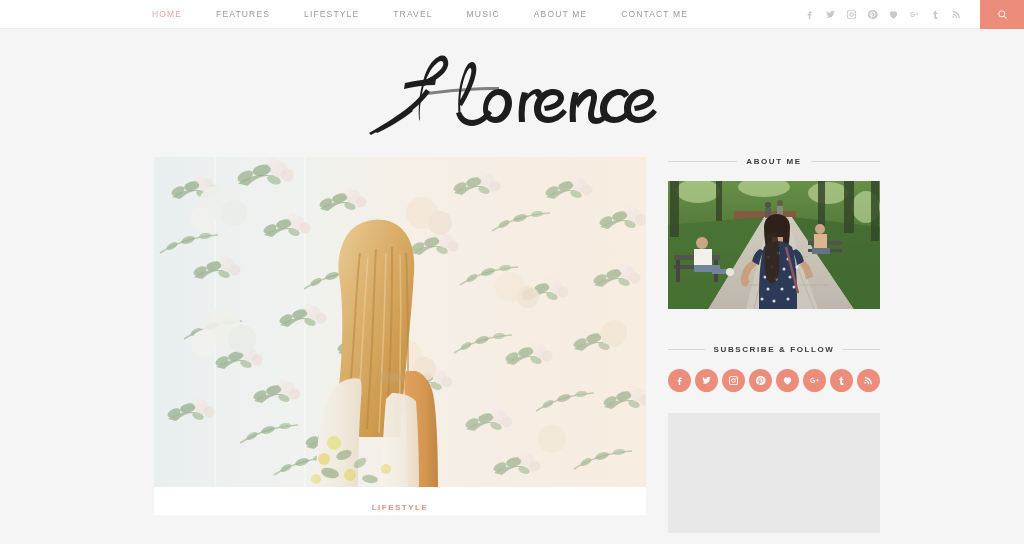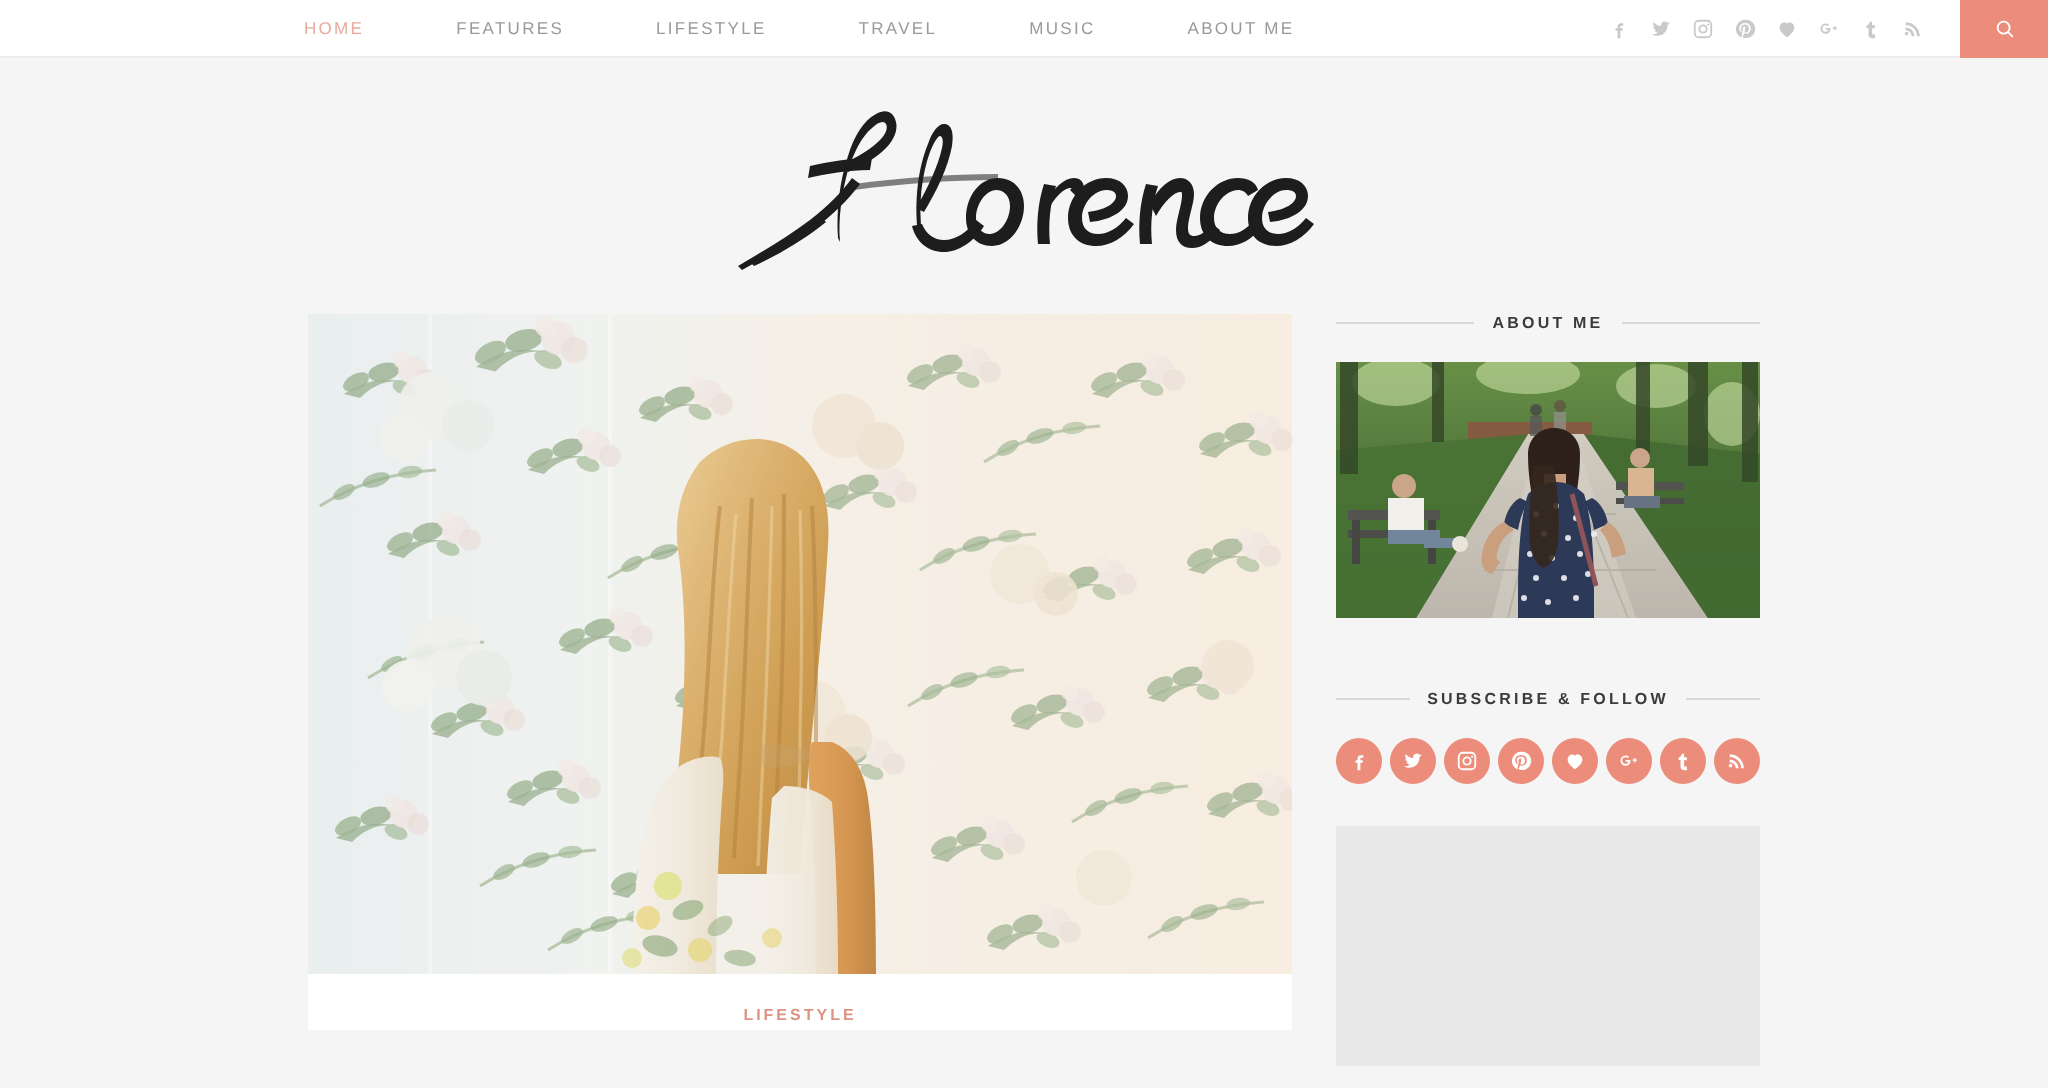--- a/index.html
+++ b/index.html
@@ -21,21 +21,21 @@
     background: #ffffff;
     border-bottom: 1px solid #ececec;
     display: flex;
     align-items: stretch;
   }
 
   .nav {
     display: flex;
     align-items: center;
     margin-left: 152px;
-    gap: 12px;
+    gap: 0;
   }
 
   .nav-item {
     font-family: "Liberation Sans", sans-serif;
     font-size: 8.5px;
     letter-spacing: 1.15px;
     color: #9a9a9a;
     text-transform: uppercase;
     text-decoration: none;
     padding: 0 17px 0 0;
@@ -199,20 +199,21 @@
 
 <div class="topbar">
 
   <nav class="nav">
     <a class="nav-item active" href="#">HOME</a>
     <a class="nav-item" href="#">FEATURES</a>
     <a class="nav-item" href="#">LIFESTYLE</a>
     <a class="nav-item" href="#">TRAVEL</a>
     <a class="nav-item" href="#">MUSIC</a>
     <a class="nav-item" href="#">ABOUT ME</a>
+    <a class="nav-item" href="#">CONTACT ME</a>
   </nav>
 
   <div class="topbar-right">
     <div class="social-head">
 
       <a class="sicon" href="#">
         <svg viewBox="0 0 24 24">
             <path d="M14.5 8.5h2.2V5.6h-2.6c-2.4 0-3.7 1.3-3.7 3.6v1.9H8.2v2.9h2.2V22h3.1v-8h2.4l.4-2.9h-2.8V9.5c0-.7.3-1 1-1z"></path>
           </svg>
       </a>

